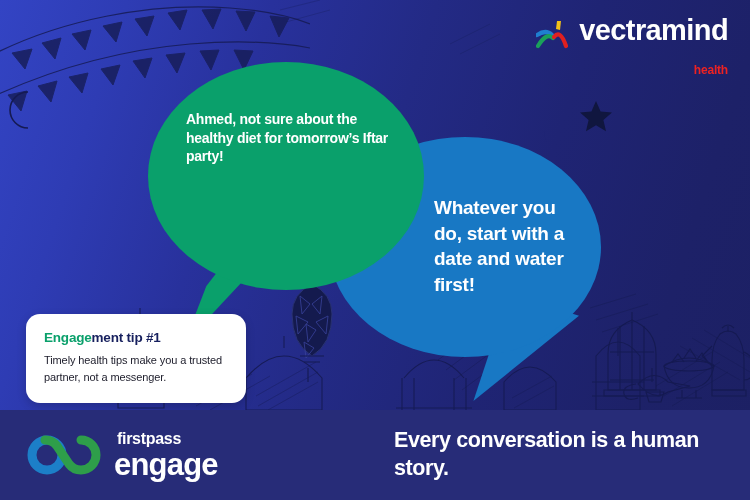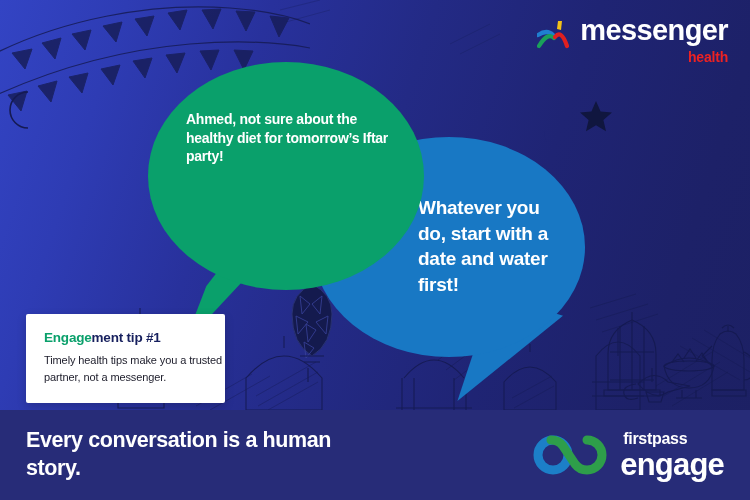--- a/index.html
+++ b/index.html
@@ -26,22 +26,22 @@
     position:absolute; top:16px; right:22px;
     display:flex; align-items:flex-start; gap:9px;
   }
   .brand-mark { width:34px; height:32px; flex:0 0 auto; margin-top:3px; }
   .brand-text { display:flex; flex-direction:column; align-items:flex-end; }
   .brand-name {
     color:#ffffff; font-size:29px; font-weight:700;
     letter-spacing:-0.6px; line-height:1.0;
   }
   .brand-sub {
-    color:#ee2222; font-size:14px; font-weight:700;
-    letter-spacing:-0.2px; line-height:1.0; margin-top:5px;
+    color:#ee2222; font-size:12px; font-weight:700;
+    letter-spacing:-0.2px; line-height:1.0; margin-top:19px;
   }
 
   
   .bubble { position:absolute; }
   .bubble .body {
     position:absolute; inset:0;
     border-radius:50%;
   }
   .bubble .tail { position:absolute; }
   .bubble .txt {
@@ -52,34 +52,34 @@
 
   #bubble-green { left:148px; top:62px; width:276px; height:228px; z-index:3; }
   #bubble-green .body { background:#0aa06b; }
   #bubble-green .tail {
     left:36px; top:182px; width:86px; height:100px;
     background:#0aa06b;
     clip-path:polygon(64% 0%, 100% 8%, 0% 100%, 26% 42%);
   }
   #bubble-green .txt { left:38px; top:48px; width:210px; font-size:14px; line-height:1.33; }
 
-  #bubble-blue { left:313px; top:137px; width:272px; height:220px; z-index:2; }
+  #bubble-blue { left:329px; top:137px; width:272px; height:220px; z-index:2; }
   #bubble-blue .body { background:#1878c4; }
   #bubble-blue .tail {
     left:140px; top:160px; width:110px; height:104px;
     background:#1878c4;
     clip-path:polygon(46% 0%, 100% 18%, 4% 100%, 24% 36%);
   }
   #bubble-blue .txt { left:105px; top:58px; width:148px; font-size:19px; line-height:1.35; }
 
   
   #tip-card {
     position:absolute; left:26px; top:314px;
-    width:199px; padding:16px 2px 17px 18px;
-    background:#ffffff; border-radius:2px; z-index:5;
+    width:220px; padding:16px 2px 17px 18px;
+    background:#ffffff; border-radius:14px; z-index:5;
     box-shadow:0 3px 10px rgba(0,0,0,0.18);
   }
   #tip-title {
     font-size:13.5px; font-weight:700; color:#17205e;
     letter-spacing:-0.2px; margin-bottom:7px; white-space:nowrap;
   }
   #tip-title .hl { color:#0aa06b; }
   #tip-body {
     font-size:11px; color:#1c1c2a; line-height:1.55;
     letter-spacing:-0.1px;
@@ -258,21 +258,21 @@
   </div>
 
   <div class="brand">
     <svg class="brand-mark" viewBox="0 0 34 32">
       <path d="M1,16 C7,12 12,12 16,16" fill="none" stroke="#1f7fd0" stroke-width="4.2" stroke-linecap="round"></path>
       <path d="M2,27 C8,17 13,15 17,19" fill="none" stroke="#1aa05a" stroke-width="4.2" stroke-linecap="round"></path>
       <path d="M30,27 C26,15 22,13 18,18" fill="none" stroke="#e02020" stroke-width="4.2" stroke-linecap="round"></path>
       <path d="M21,2 l4,0 l-1,9 l-4,-1 z" fill="#f2c118"></path>
     </svg>
     <div class="brand-text">
-      <div class="brand-name">messenger</div>
+      <div class="brand-name">vectramind</div>
       <div class="brand-sub">health</div>
     </div>
   </div>
 
   <div class="bubble" id="bubble-green">
     <div class="tail"></div>
     <div class="body"></div>
     <div class="txt">Ahmed, not sure about the healthy diet for tomorrow’s Iftar party!</div>
   </div>
 
@@ -283,27 +283,27 @@
   </div>
 
   <div id="tip-card">
     <div id="tip-title">
       <span class="hl">Engage</span><span>ment tip #1</span>
     </div>
     <div id="tip-body">Timely health tips make you a trusted partner, not a messenger.</div>
   </div>
 
   <div id="bottom-bar">
-    <div id="tagline">Every conversation is a human story.</div>
-
     <div id="fp-logo">
       <svg id="fp-mark" viewBox="0 0 76 44">
         <circle cx="21" cy="22" r="15" fill="none" stroke="#1c7fc8" stroke-width="9"></circle>
         <path d="M55,7 a15,15 0 1 1 0,30 a15,15 0 0 1 -12,-6 L31,13 a15,15 0 0 0 -12,-6" fill="none" stroke="#2e9e4a" stroke-width="9" stroke-linecap="round"></path>
       </svg>
       <div id="fp-words">
         <div id="fp-first">firstpass</div>
         <div id="fp-engage">engage</div>
       </div>
     </div>
+
+    <div id="tagline">Every conversation is a human story.</div>
   </div>
 
 </div>
 
 </body></html>

